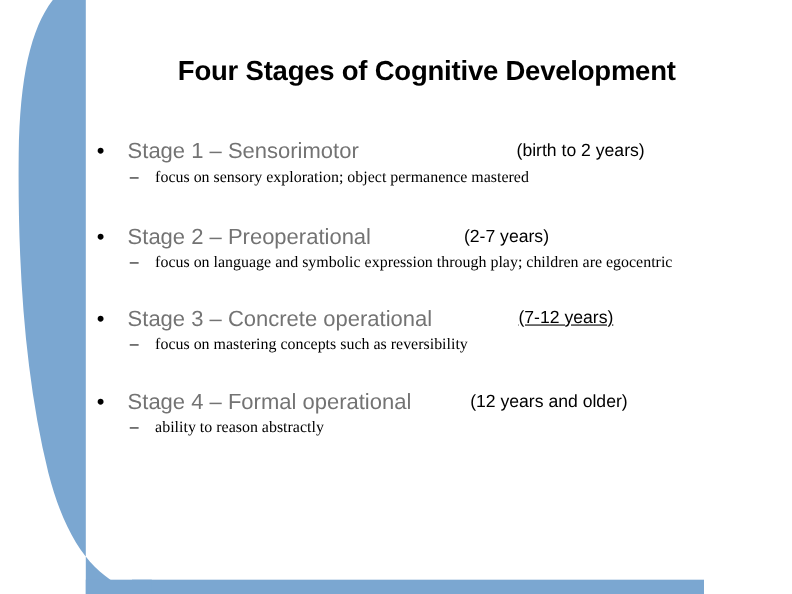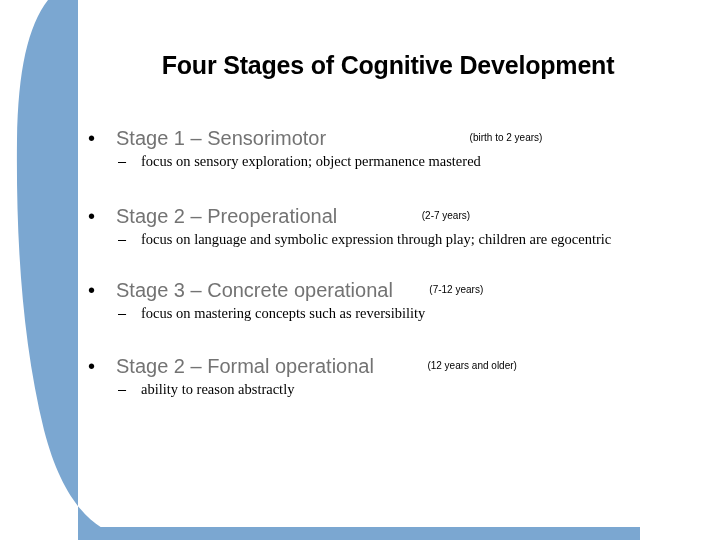--- a/index.html
+++ b/index.html
@@ -72,31 +72,31 @@
     color: #000000;
   }
   .stage-title {
     font-size: 20px;
     line-height: 24px;
     color: #737373;
     display: inline-block;
     vertical-align: top;
   }
   .stage-age {
-    font-size: 10px;
+    font-size: 16px;
     line-height: 24px;
     color: #000000;
     display: inline-block;
     vertical-align: top;
   }
 
   
   .age-off-1 { margin-left: 139px; }
   .age-off-2 { margin-left: 80px; }
-  .age-off-3 { margin-left: 32px; }
+  .age-off-3 { margin-left: 74px; text-decoration: underline; }
   .age-off-4 { margin-left: 49px; }
 
   .sub-line {
     position: relative;
     padding-left: 63px;
     margin-top: 3px;
     font-size: 14.5px;
     line-height: 17px;
     color: #000000;
   }
@@ -164,21 +164,21 @@
       </div>
       <div class="sub-line">
         <span class="sub-dash">–</span>
         <span class="sub-text">focus on mastering concepts such as reversibility</span>
       </div>
     </div>
 
     <div class="stage-block b4">
       <div class="stage-line">
         <span class="stage-bullet">•</span>
-        <span class="stage-title">Stage 2 – Formal operational</span>
+        <span class="stage-title">Stage 4 – Formal operational</span>
         <span class="stage-age age-off-4">(12 years and older)</span>
       </div>
       <div class="sub-line">
         <span class="sub-dash">–</span>
         <span class="sub-text">ability to reason abstractly</span>
       </div>
     </div>
 
   </div>
 </div>

